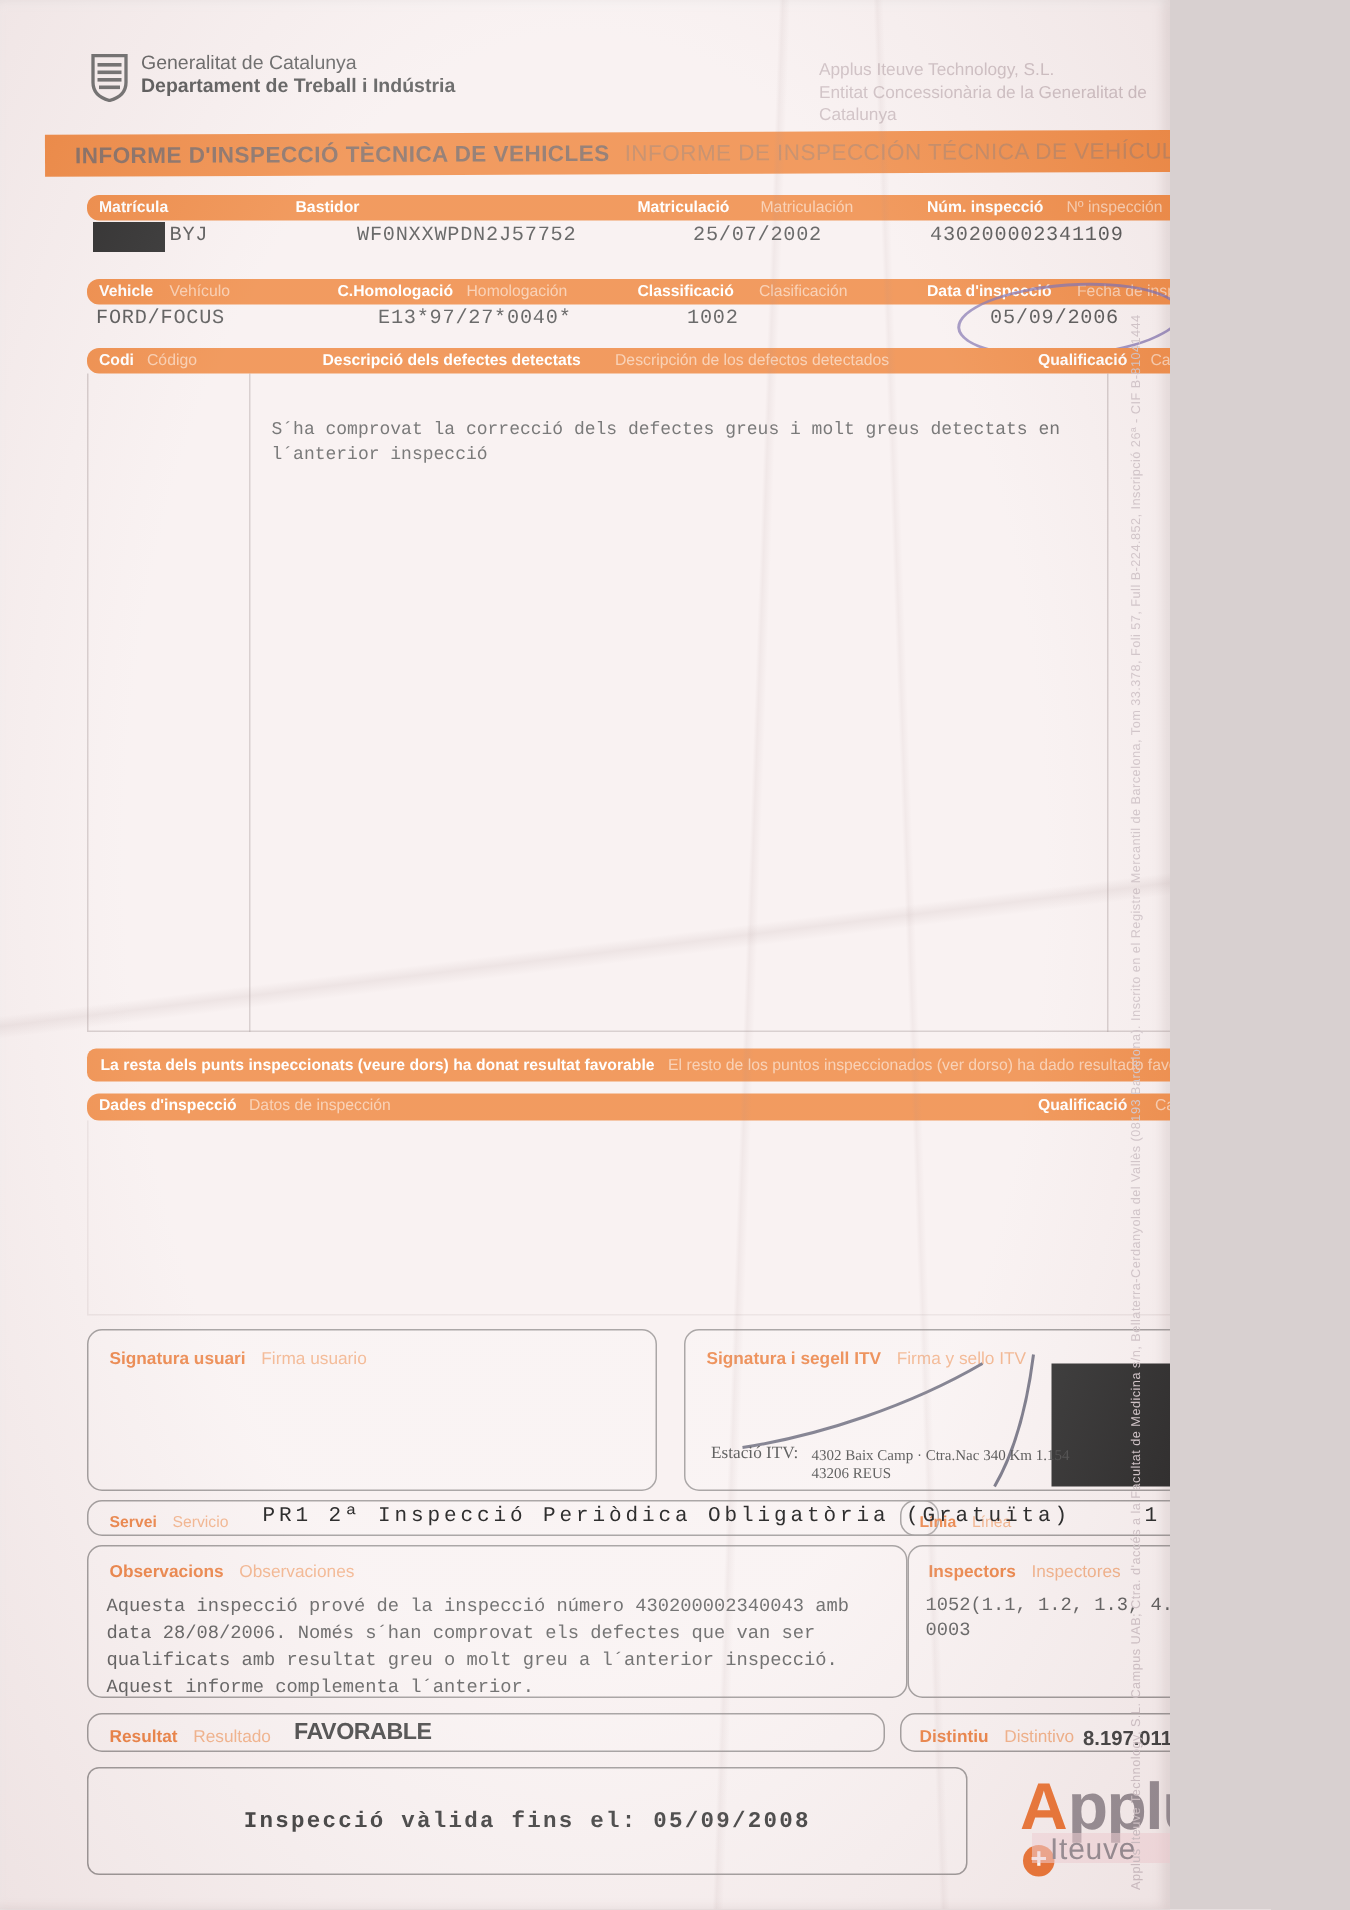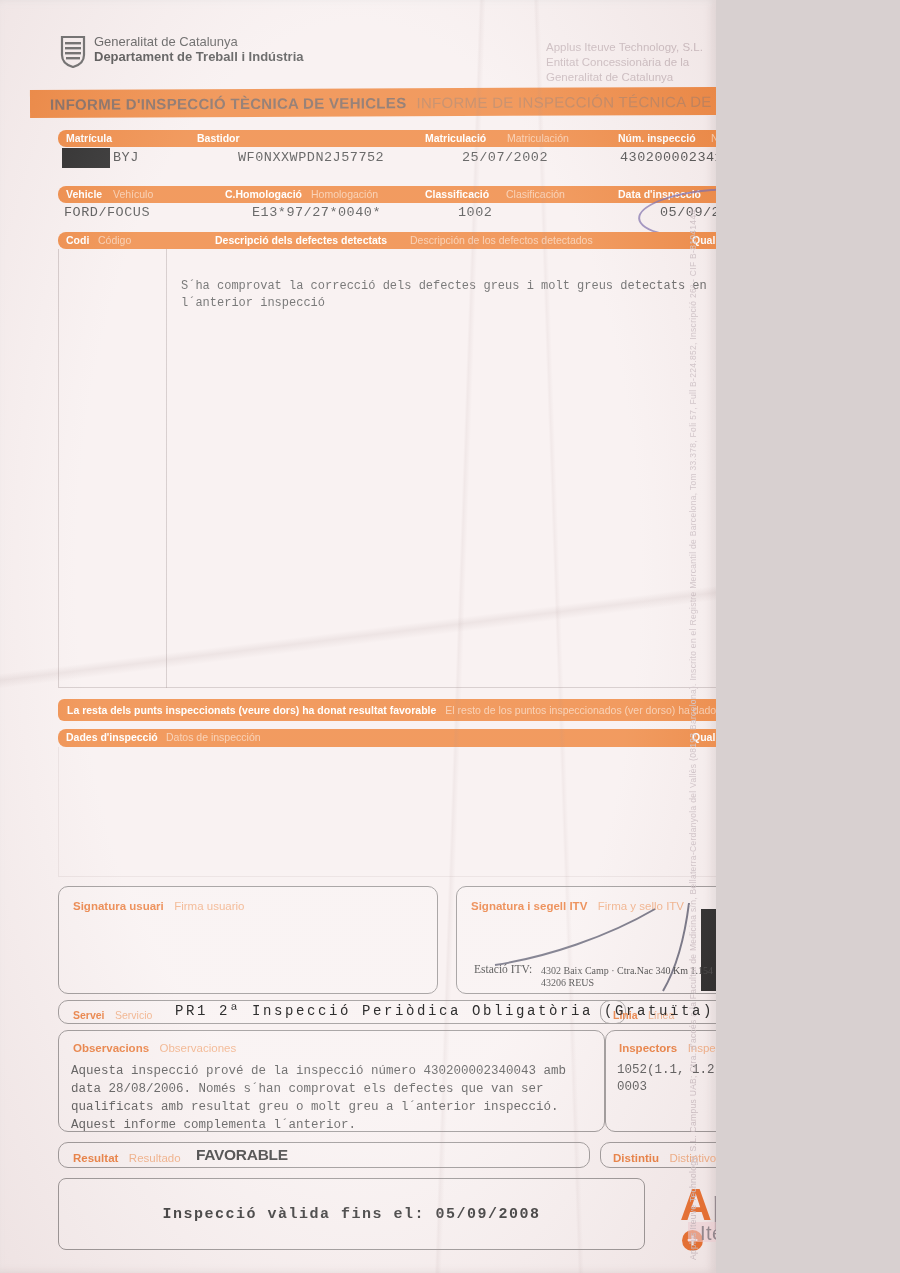--- a/index.html
+++ b/index.html
@@ -1,19 +1,19 @@
 <!DOCTYPE html>
 <html><head>
 <meta charset="utf-8">
 <style>
   * { margin:0; padding:0; box-sizing:border-box; }
   html,body { width:900px; }
   body { font-family:"Liberation Sans", sans-serif; background:#d8d0d0; }
   .page{
-    position:relative; width:716px; height:1273px; overflow:hidden;
+    position:relative; width:780px; height:1273px; overflow:hidden;
     background:#f7eeee;
     box-shadow: inset -4px 0 8px rgba(140,120,120,.22), inset 0 4px 6px rgba(255,255,255,.5);
   }
   .page::after{
     content:""; position:absolute; inset:0; pointer-events:none;
     background:
       linear-gradient(173deg, rgba(0,0,0,0) 49.5%, rgba(160,135,135,.13) 50%, rgba(0,0,0,0) 50.6%),
       linear-gradient(92deg, rgba(0,0,0,0) 63%, rgba(170,145,145,.10) 63.3%, rgba(0,0,0,0) 63.9%),
       linear-gradient(88deg, rgba(0,0,0,0) 76%, rgba(170,145,145,.09) 76.3%, rgba(0,0,0,0) 76.8%),
       radial-gradient(ellipse at 50% 45%, rgba(255,255,255,.25) 55%, rgba(185,160,160,.14) 100%);

